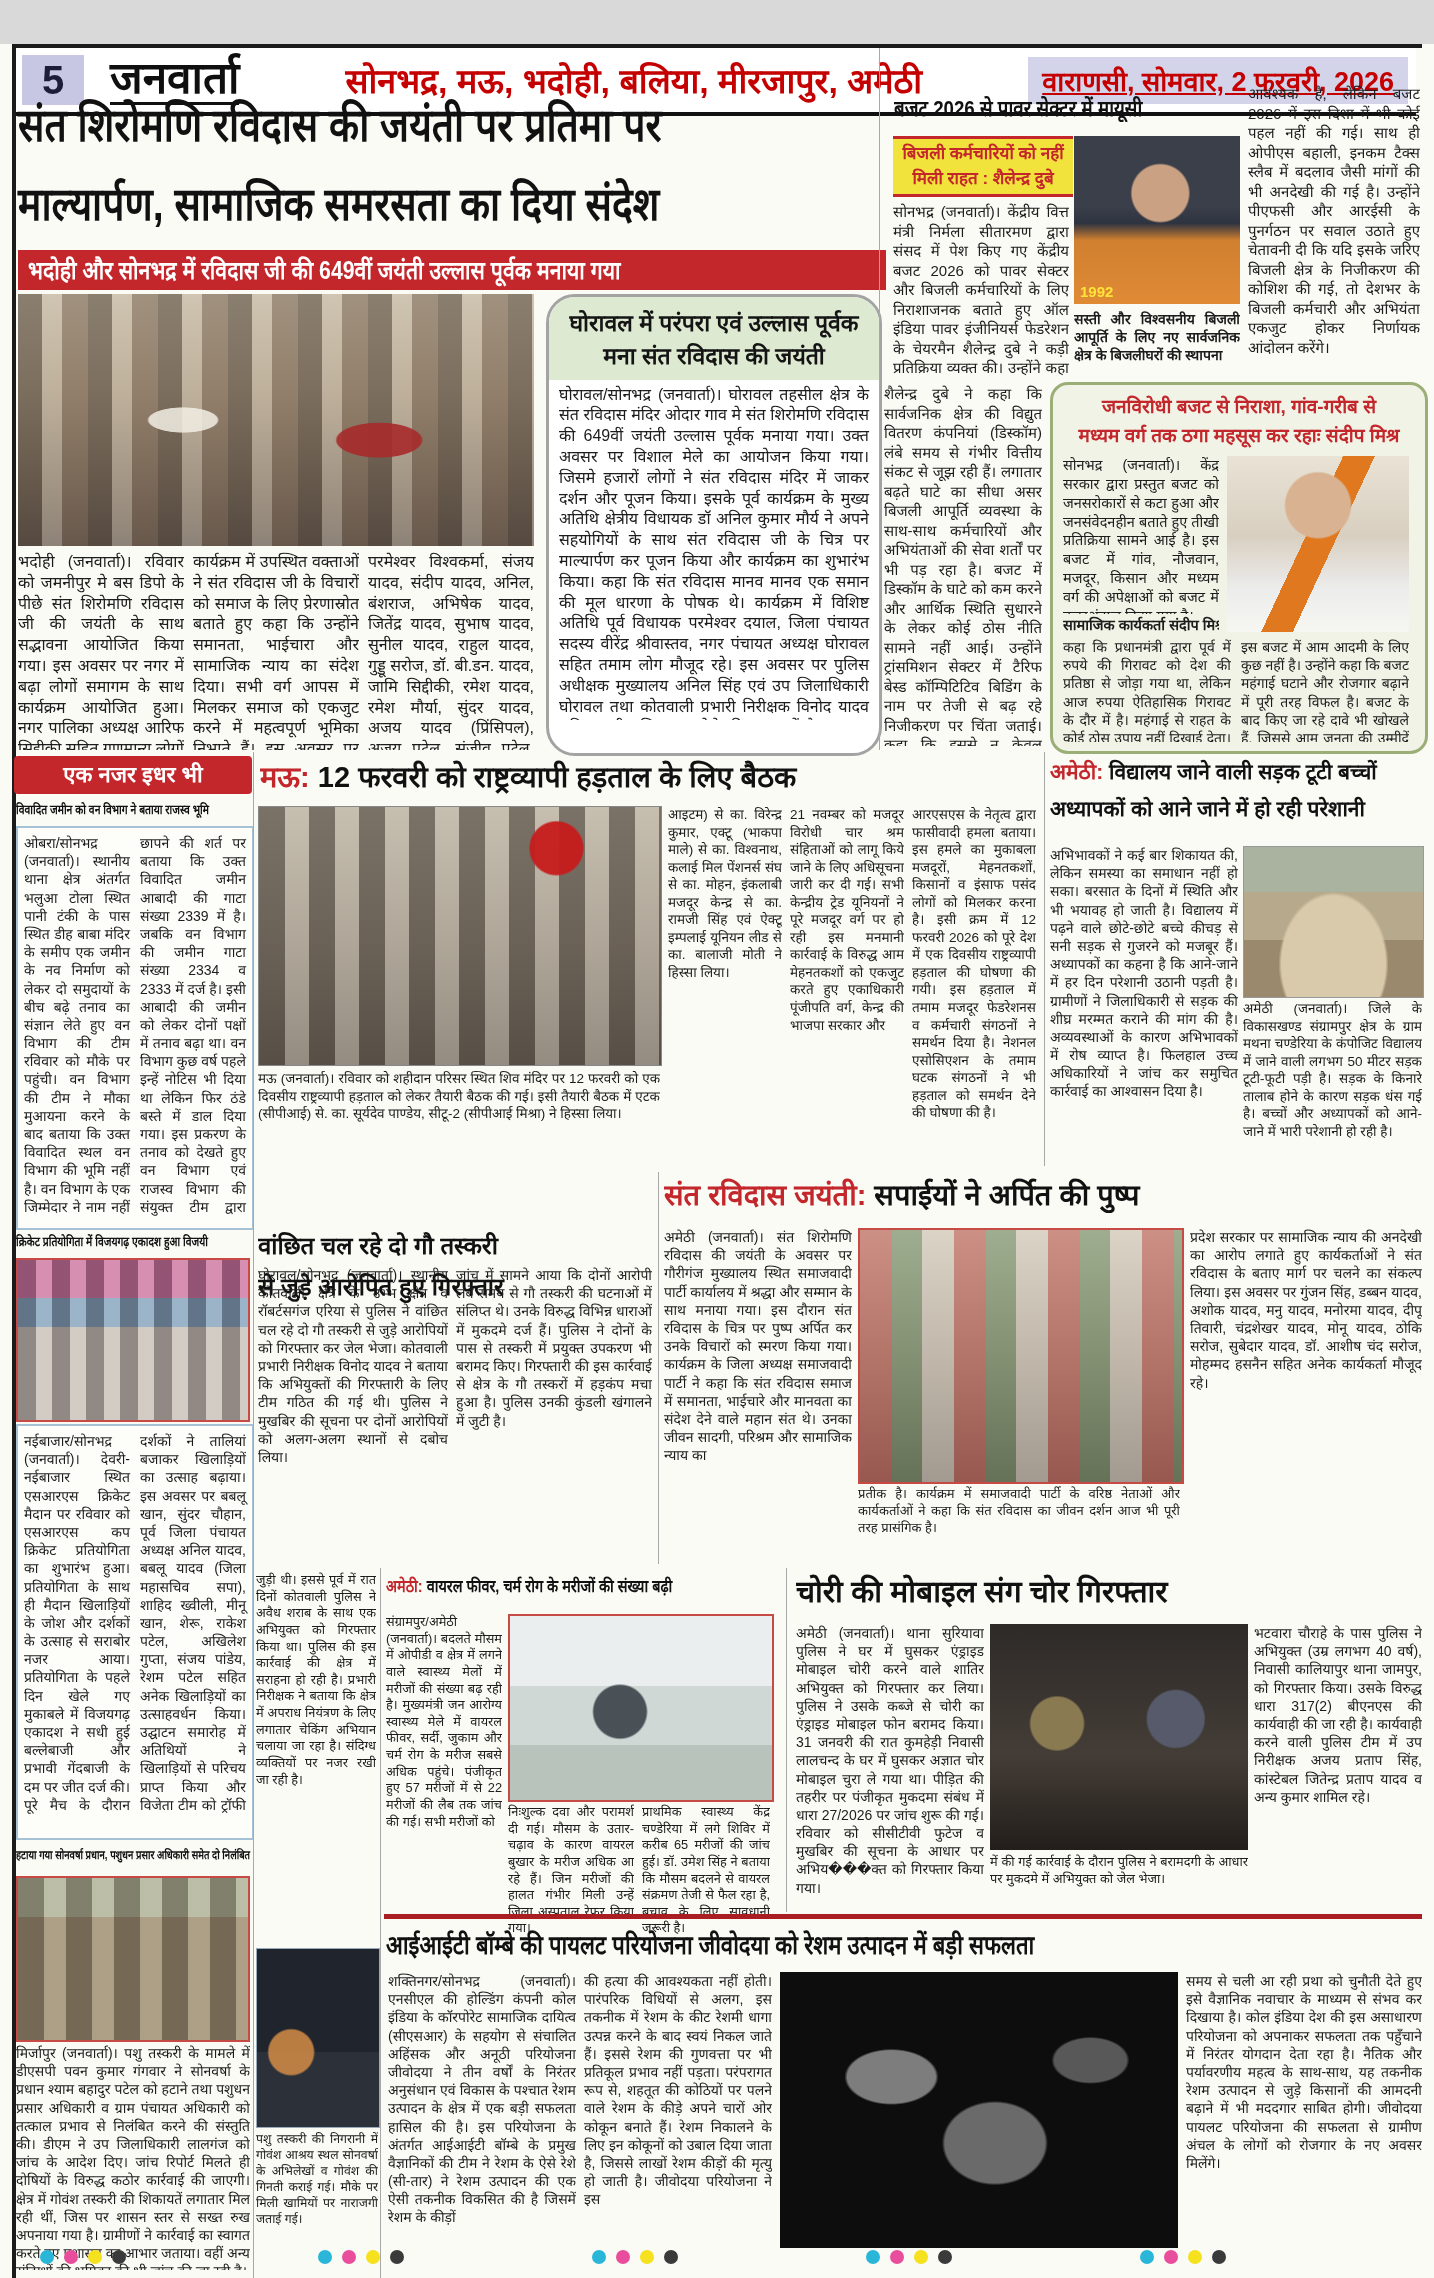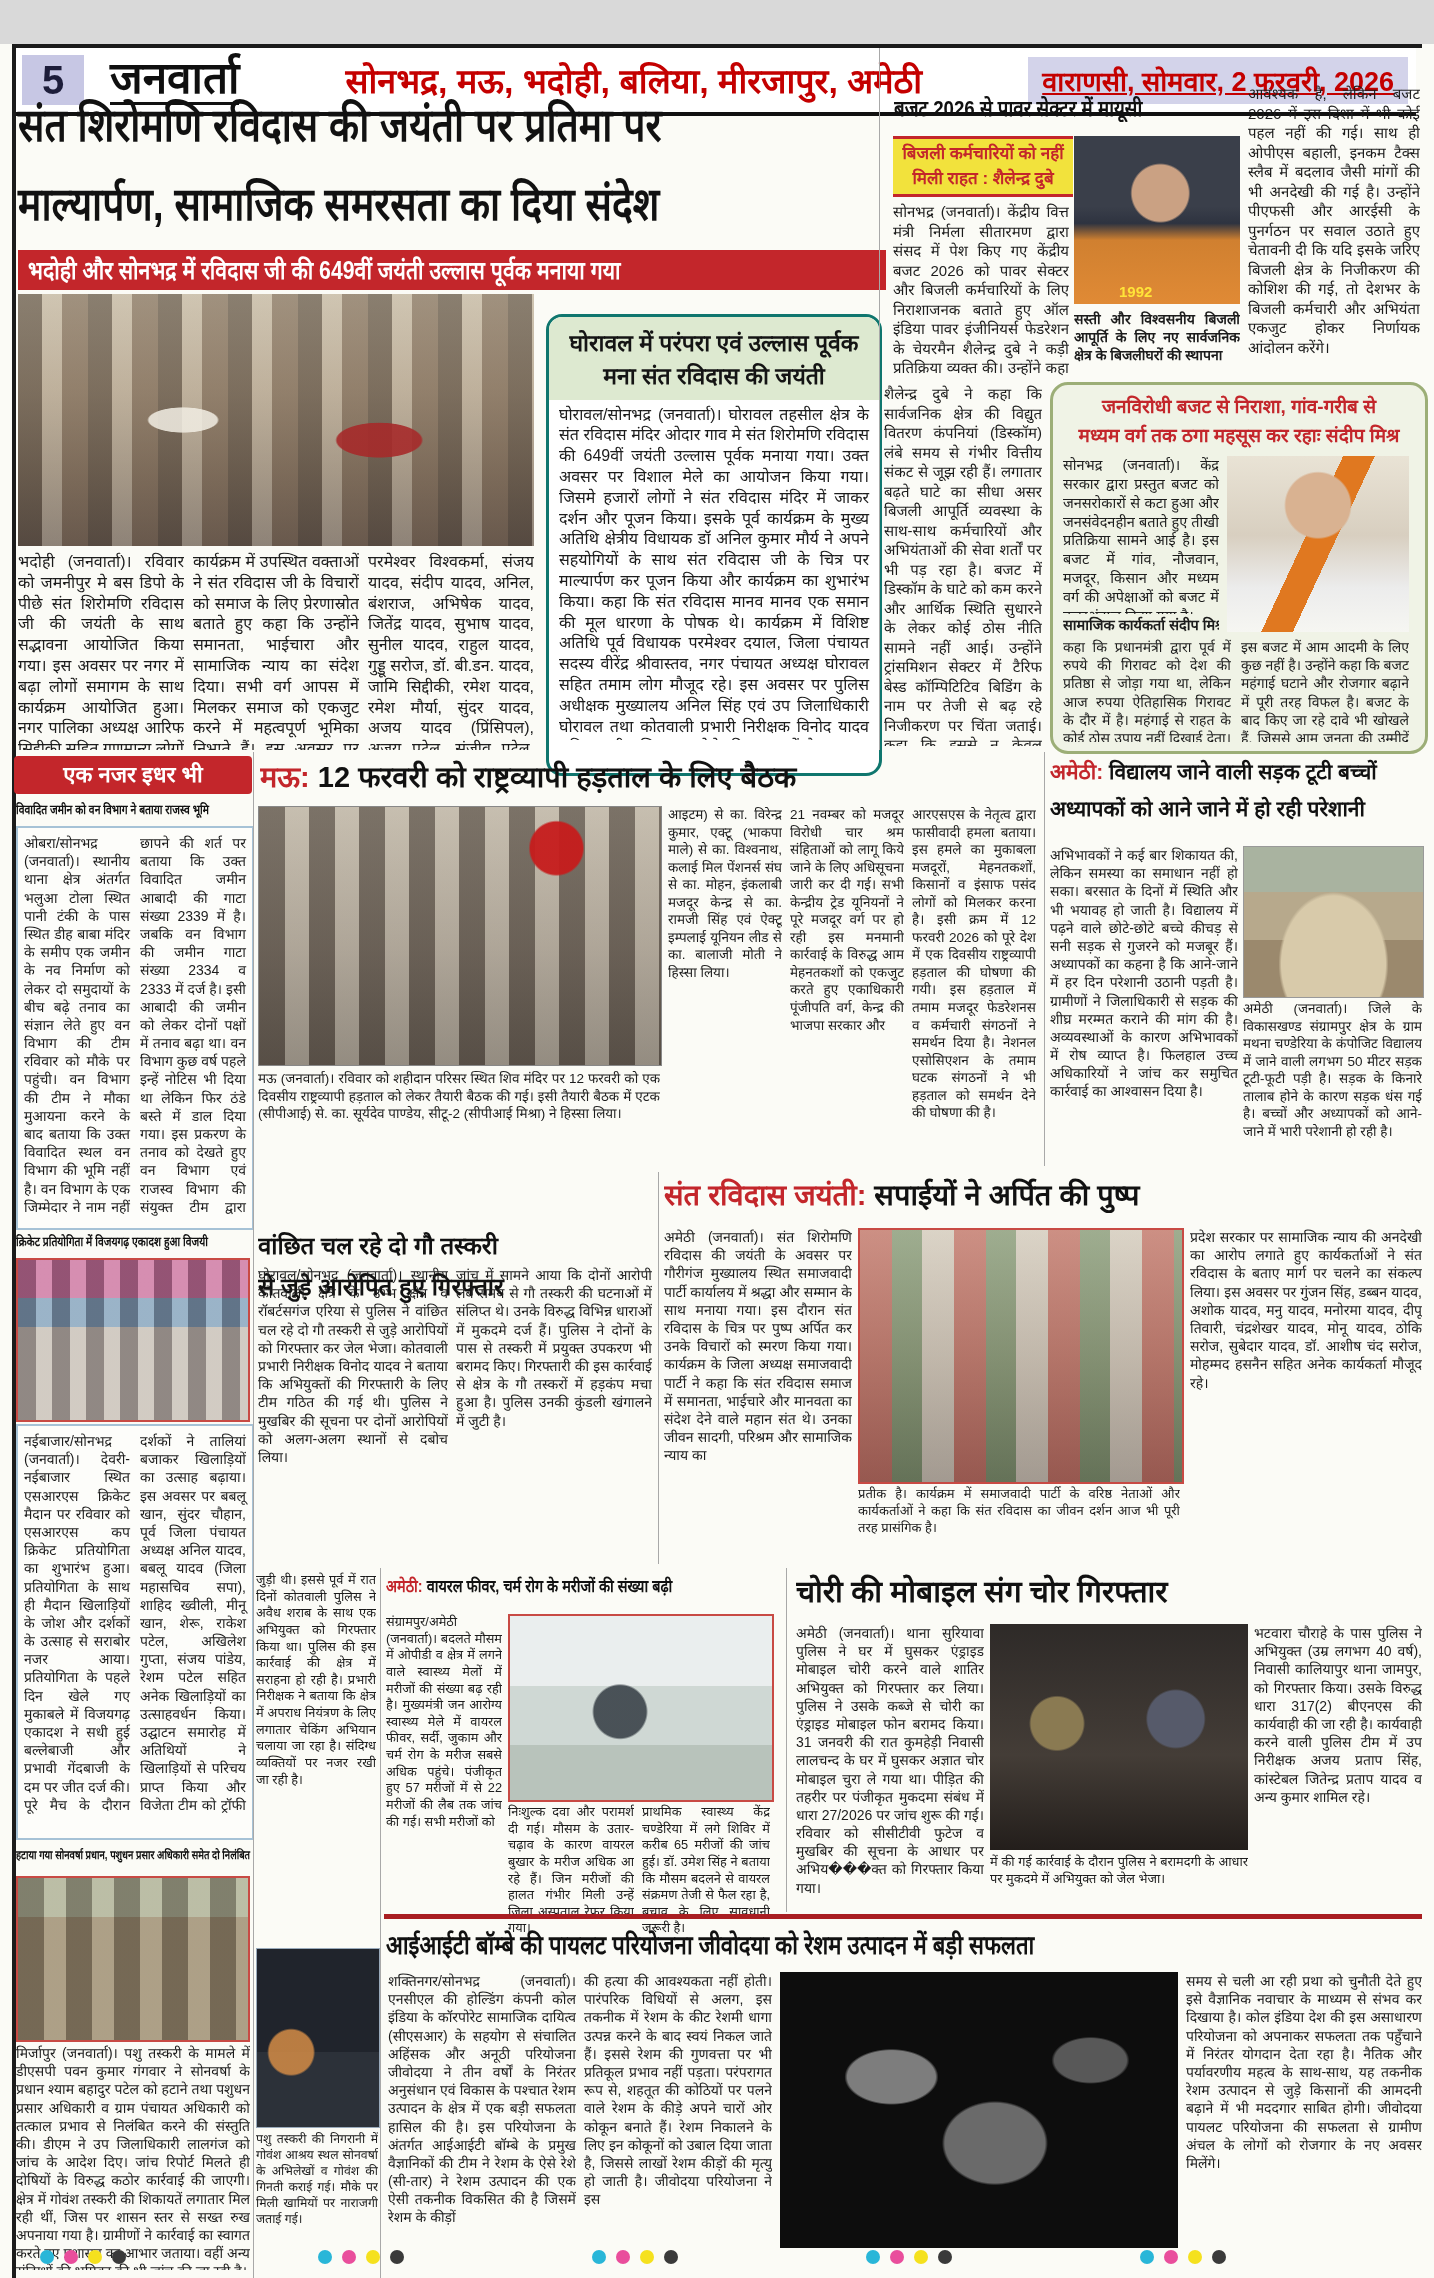--- a/index.html
+++ b/index.html
@@ -23,29 +23,29 @@
   .header-box{position:absolute;left:16px;top:48px;width:1400px;height:64px;background:#fff;
               border-bottom:4px solid #111;display:flex;align-items:center;}
   .pagenum{width:62px;height:50px;background:#c7c7e4;color:#1d1d3a;font-size:40px;font-weight:bold;
            display:flex;align-items:center;justify-content:center;margin-left:6px;}
   .masthead{font-size:44px;font-weight:bold;color:#0f0f0f;margin-left:26px;border-bottom:3px solid #111;line-height:1.05;}
   .regions{flex:1;text-align:center;font-size:34px;font-weight:bold;color:#c40000;white-space:nowrap;overflow:hidden;}
   .datebox{background:#d3d3ea;color:#c40000;font-size:27px;font-weight:bold;padding:5px 14px;margin-right:8px;
            text-decoration:underline;white-space:nowrap;}
   
   .redbar{background:#c3262b;color:#ffffff;font-weight:bold;}
-  .ghbox{border:3px solid #0f766e;border-radius:16px;background:#fff;overflow:hidden;margin-top:20px;}
+  .ghbox{border:3px solid #a3a3a3;border-radius:29px;background:#fff;overflow:hidden;}
   .ghhead{background:#dde9d0;text-align:center;font-weight:bold;font-size:23px;line-height:1.45;padding:10px 8px 6px;color:#141414;}
   .yellowbox{background:#f2e23c;border-top:3px solid #c3262b;border-bottom:3px solid #c3262b;color:#c3262b;
              font-weight:bold;text-align:center;font-size:17px;line-height:1.45;padding:3px 2px;}
   .jvbox{border:3px solid #9cae77;border-radius:18px;background:#f0f3e6;overflow:hidden;}
   .banner{background:#c3262b;color:#fff;font-weight:bold;text-align:center;border-radius:4px;}
   .iitrule{background:#a91e22;}
   .cap{line-height:1.3;overflow:hidden;text-align:justify;}
-  .yearlbl{position:absolute;left:6px;bottom:4px;color:#ffe438;font-weight:bold;font-size:15px;margin-left:39px;}
+  .yearlbl{position:absolute;left:6px;bottom:4px;color:#ffe438;font-weight:bold;font-size:15px;}
   
   .ph-lead{background:
     radial-gradient(ellipse at 70% 58%, rgba(166,42,42,.9) 0 42px, transparent 44px),
     radial-gradient(ellipse at 32% 50%, rgba(242,238,228,.85) 0 34px, transparent 36px),
     repeating-linear-gradient(90deg, rgba(52,42,36,.42) 0 24px, rgba(226,220,208,.28) 24px 44px, rgba(96,76,62,.38) 44px 70px),
     linear-gradient(180deg,#c8bca6 0,#b1a088 38%,#8d7d6a 72%,#6d6055 100%);}
   .ph-dubey{background:
     radial-gradient(circle at 52% 34%, #caa183 0 28px, transparent 30px),
     linear-gradient(180deg,#3a3f4a 0 42%,#2e3340 52%,#d08030 62%,#e08a35 100%);}
   .ph-mishra{background:

